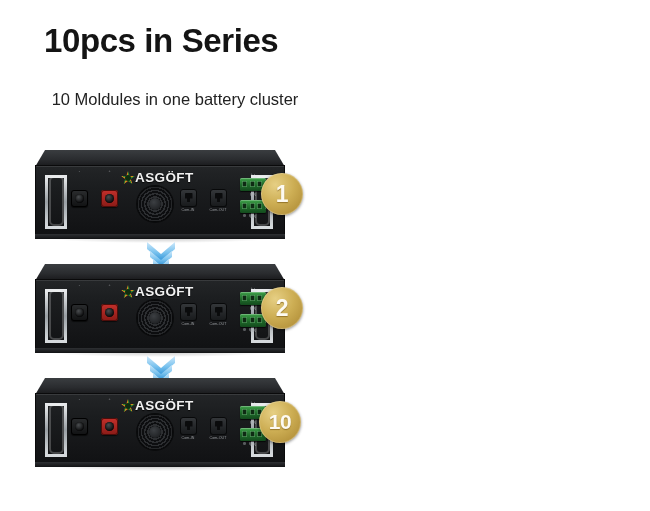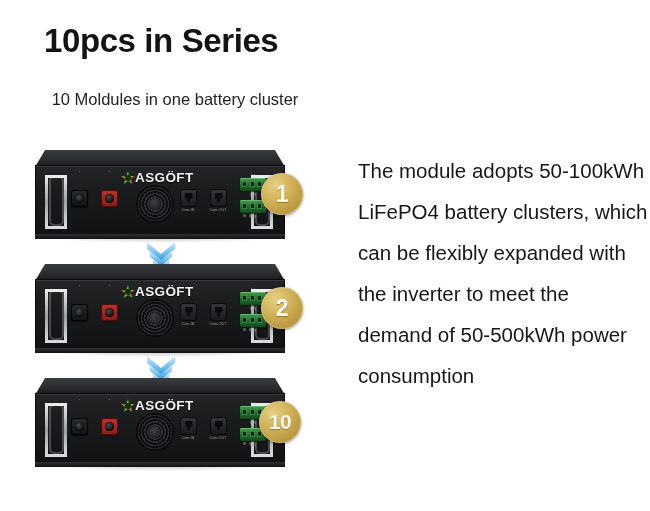--- a/index.html
+++ b/index.html
@@ -357,21 +357,20 @@
   }
 </style>
 </head>
 <body>
 
 <div id="page">
 
   <div class="title">10pcs in Series</div>
   <div class="subtitle">10 Moldules in one battery cluster</div>
 
-  <div class="description">The module adopts 50-100kWh LiFePO4 battery clusters, which can be flexibly expanded with the inverter to meet the demand of 50-500kWh power consumption</div>
 
   <div class="stack">
 
     <div class="module-slot m1">
       <div class="shadow"></div>
       <div class="chassis">
         <div class="top-plate"></div>
         <div class="front-face"></div>
         <div class="bottom-lip"></div>
 

